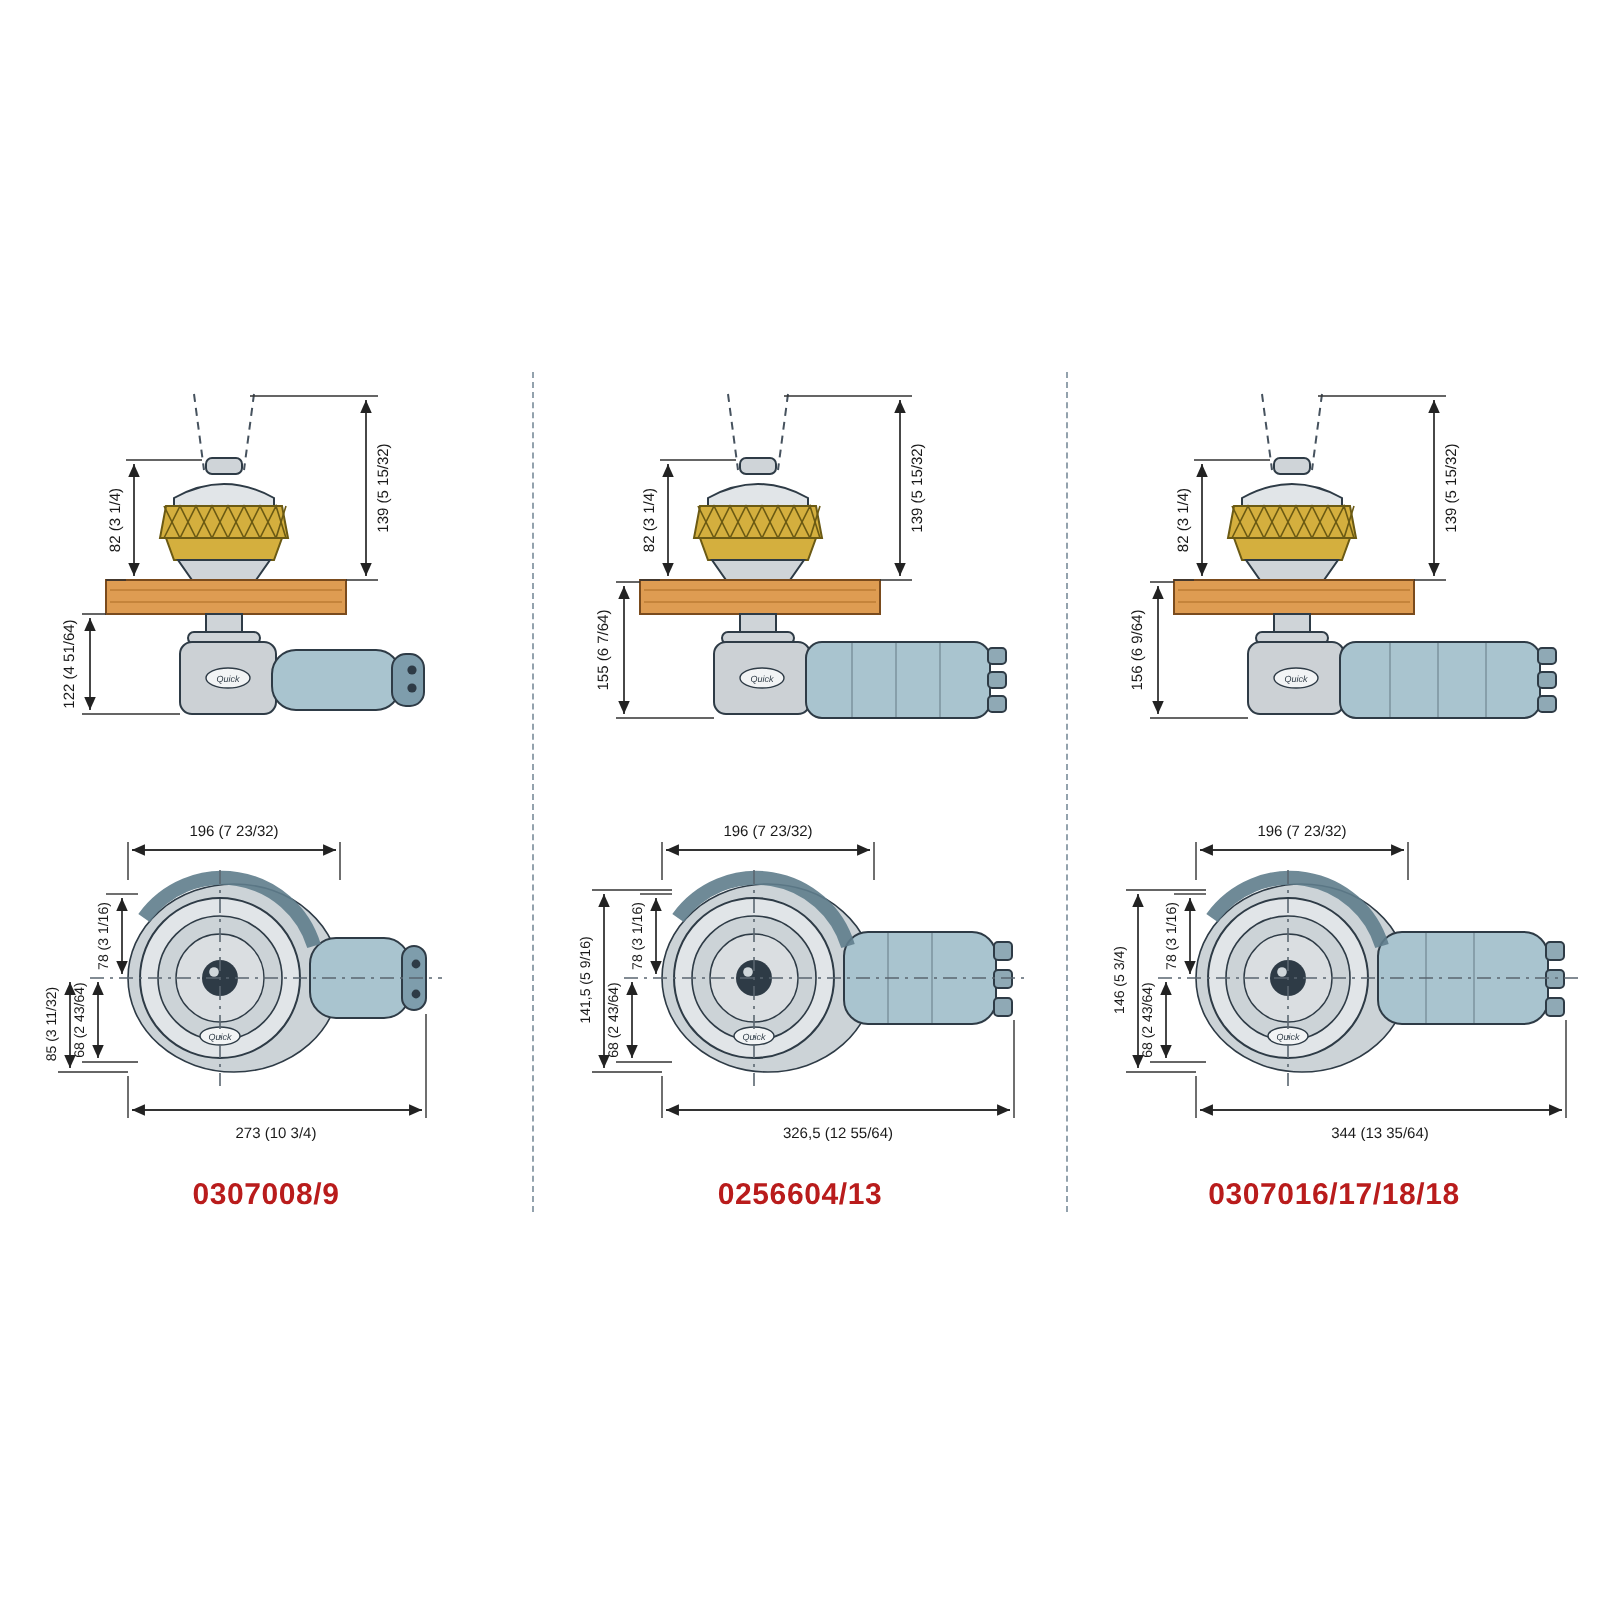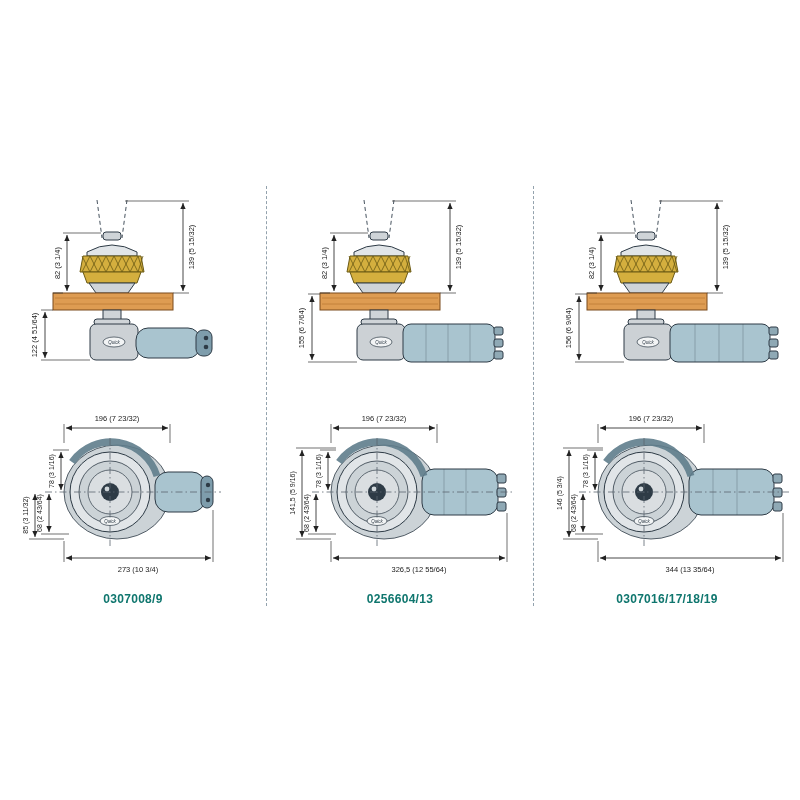--- a/index.html
+++ b/index.html
@@ -5,21 +5,21 @@
   :root{
     --deck:#de9c52; --deck-border:#7a4b1d; --motor:#a9c4cf; --motor-dark:#7e9dac;
     --brass:#d4af3e; --brass-dark:#6b5a14; --outline:#2e3b46; --sep:#93a2ad; --dim:#1a1a1a;
   }
   html,body{margin:0;padding:0;background:#ffffff;}
   body{width:800px;height:800px;overflow:hidden;font-family:"Liberation Sans",sans-serif;}
   .wrap{position:relative;width:800px;height:800px;background:#fff;}
   .columns{position:absolute;top:186px;left:0;width:800px;display:flex;align-items:flex-end;}
   .col{width:266px;display:flex;flex-direction:column;align-items:center;}
   .sep{width:0;height:420px;border-left:1px dashed var(--sep);margin-top:0;}
-  .model{margin-top:10px;font-size:12px;font-weight:bold;color:#0f766e;letter-spacing:.3px;text-align:center;}
+  .model{margin-top:10px;font-size:15px;font-weight:bold;color:#b91c1c;letter-spacing:.3px;text-align:center;}
 
   
   svg{display:block;}
   .dash{stroke:#46525e;stroke-width:1;stroke-dasharray:4 3;fill:none;}
   .cl{stroke:#5a6670;stroke-width:.8;stroke-dasharray:7 3 1.5 3;fill:none;}
   .ext{stroke:#333;stroke-width:.7;fill:none;}
   .dim{stroke:#333;stroke-width:.9;fill:none;}
   .dimtext{font-family:"Liberation Sans",sans-serif;font-size:7.5px;fill:var(--dim);}
   .small{font-size:7px;}
   .brand{font-family:"Liberation Sans",sans-serif;font-size:4.5px;font-style:italic;fill:var(--outline);}
@@ -305,17 +305,17 @@
 
           <path class="ext" d="M57,349 L22,349 M62,258 L22,258"></path>
           <path class="dim" d="M28,260 L28,347" marker-start="url(#arr3)" marker-end="url(#arr3)"></path>
           <text class="dimtext small" transform="rotate(-90 21 303)" x="21" y="303" text-anchor="middle">146 (5 3/4)</text>
 
           <path class="ext" d="M57,351 L57,372 M242,323 L242,372"></path>
           <path class="dim" d="M59,368 L240,368" marker-start="url(#arr3)" marker-end="url(#arr3)"></path>
           <text class="dimtext" x="149" y="382" text-anchor="middle">344 (13 35/64)</text>
         </g>
       </svg>
-      <div class="model">0307016/17/18/19</div>
+      <div class="model">0307016/17/18/18</div>
     </section>
 
   </div>
 </div>
 
 </body></html>

